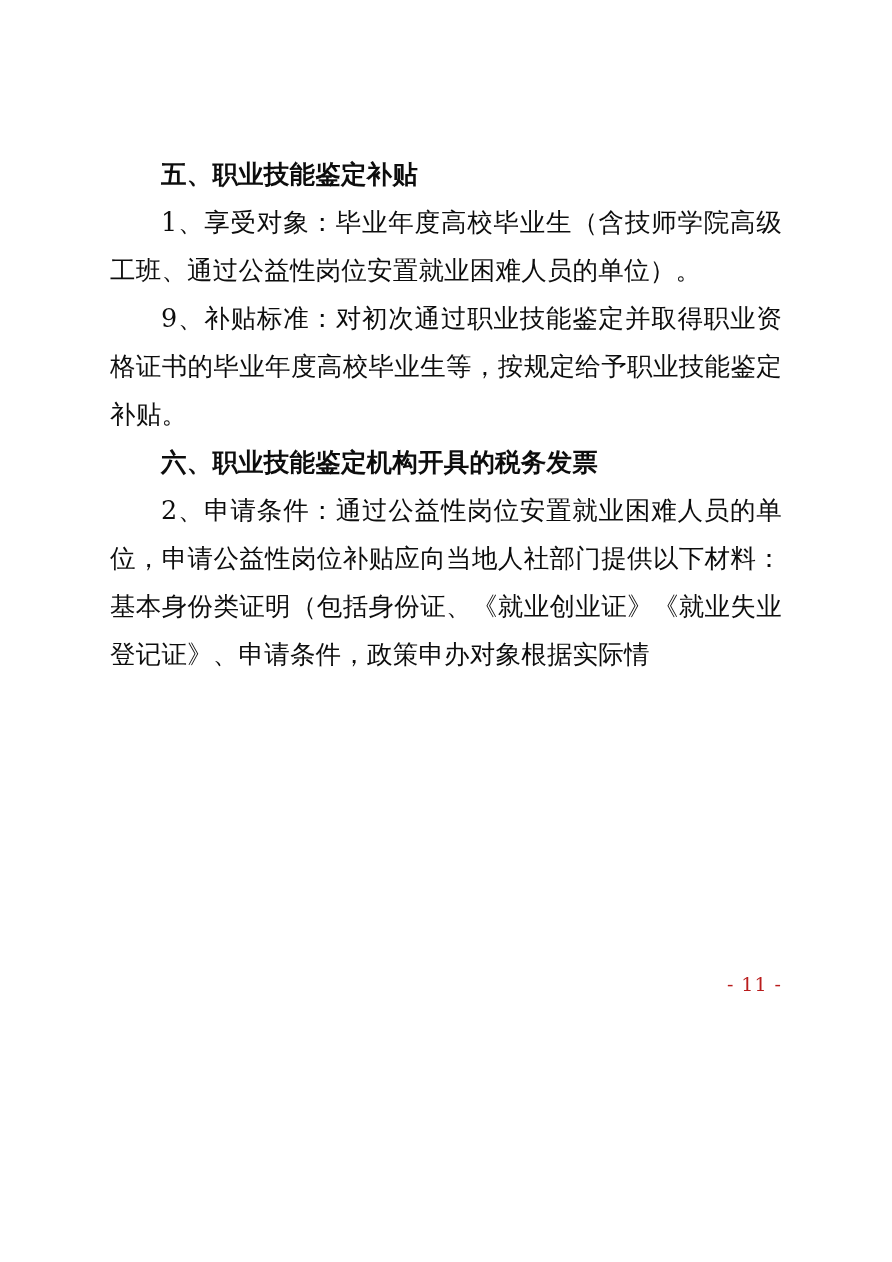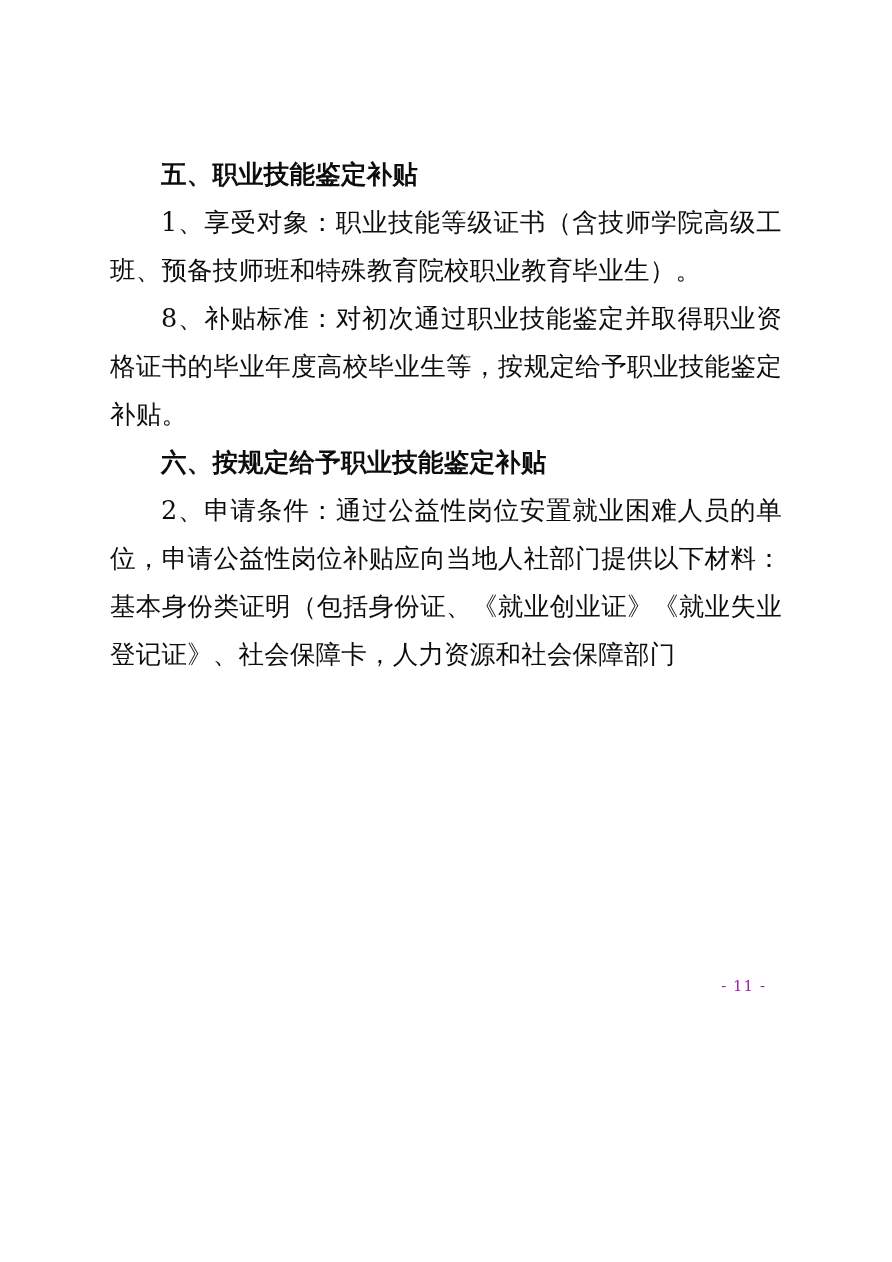--- a/index.html
+++ b/index.html
@@ -37,43 +37,43 @@
   }
   .para {
     margin: 0;
     text-indent: 2em;
   }
   .label {
     font-weight: normal;
   }
   .page-number {
     position: absolute;
-    right: 126px;
+    right: 110px;
     bottom: 88px;
-    font-size: 15px;
+    font-size: 19px;
     font-family: "DejaVu Serif", "Liberation Serif", serif;
     letter-spacing: 1px;
-    color: #a21caf;
+    color: #b91c1c;
   }
 </style>
 </head>
 <body>
 
 <div class="page">
   <div class="doc-body">
 
     <p class="section-heading">五、职业技能鉴定补贴</p>
 
-    <p class="para"><span class="label">1、享受对象：</span><span>职业技能等级证书（含技师学院高级工班、预备技师班和特殊教育院校职业教育毕业生）。</span></p>
+    <p class="para"><span class="label">1、享受对象：</span><span>毕业年度高校毕业生（含技师学院高级工班、通过公益性岗位安置就业困难人员的单位）。</span></p>
 
 
-    <p class="para"><span class="label">8、补贴标准：</span><span>对初次通过职业技能鉴定并取得职业资格证书的毕业年度高校毕业生等，按规定给予职业技能鉴定补贴。</span></p>
+    <p class="para"><span class="label">9、补贴标准：</span><span>对初次通过职业技能鉴定并取得职业资格证书的毕业年度高校毕业生等，按规定给予职业技能鉴定补贴。</span></p>
 
 
-    <p class="section-heading">六、按规定给予职业技能鉴定补贴</p>
+    <p class="section-heading">六、职业技能鉴定机构开具的税务发票</p>
 
 
-    <p class="para"><span class="label">2、申请条件：</span><span>通过公益性岗位安置就业困难人员的单位，申请公益性岗位补贴应向当地人社部门提供以下材料：基本身份类证明（包括身份证、《就业创业证》《就业失业登记证》、社会保障卡，人力资源和社会保障部门</span></p>
+    <p class="para"><span class="label">2、申请条件：</span><span>通过公益性岗位安置就业困难人员的单位，申请公益性岗位补贴应向当地人社部门提供以下材料：基本身份类证明（包括身份证、《就业创业证》《就业失业登记证》、申请条件，政策申办对象根据实际情</span></p>
 
   </div>
 
   <div class="page-number">- 11 -</div>
 </div>
 
 </body></html>

